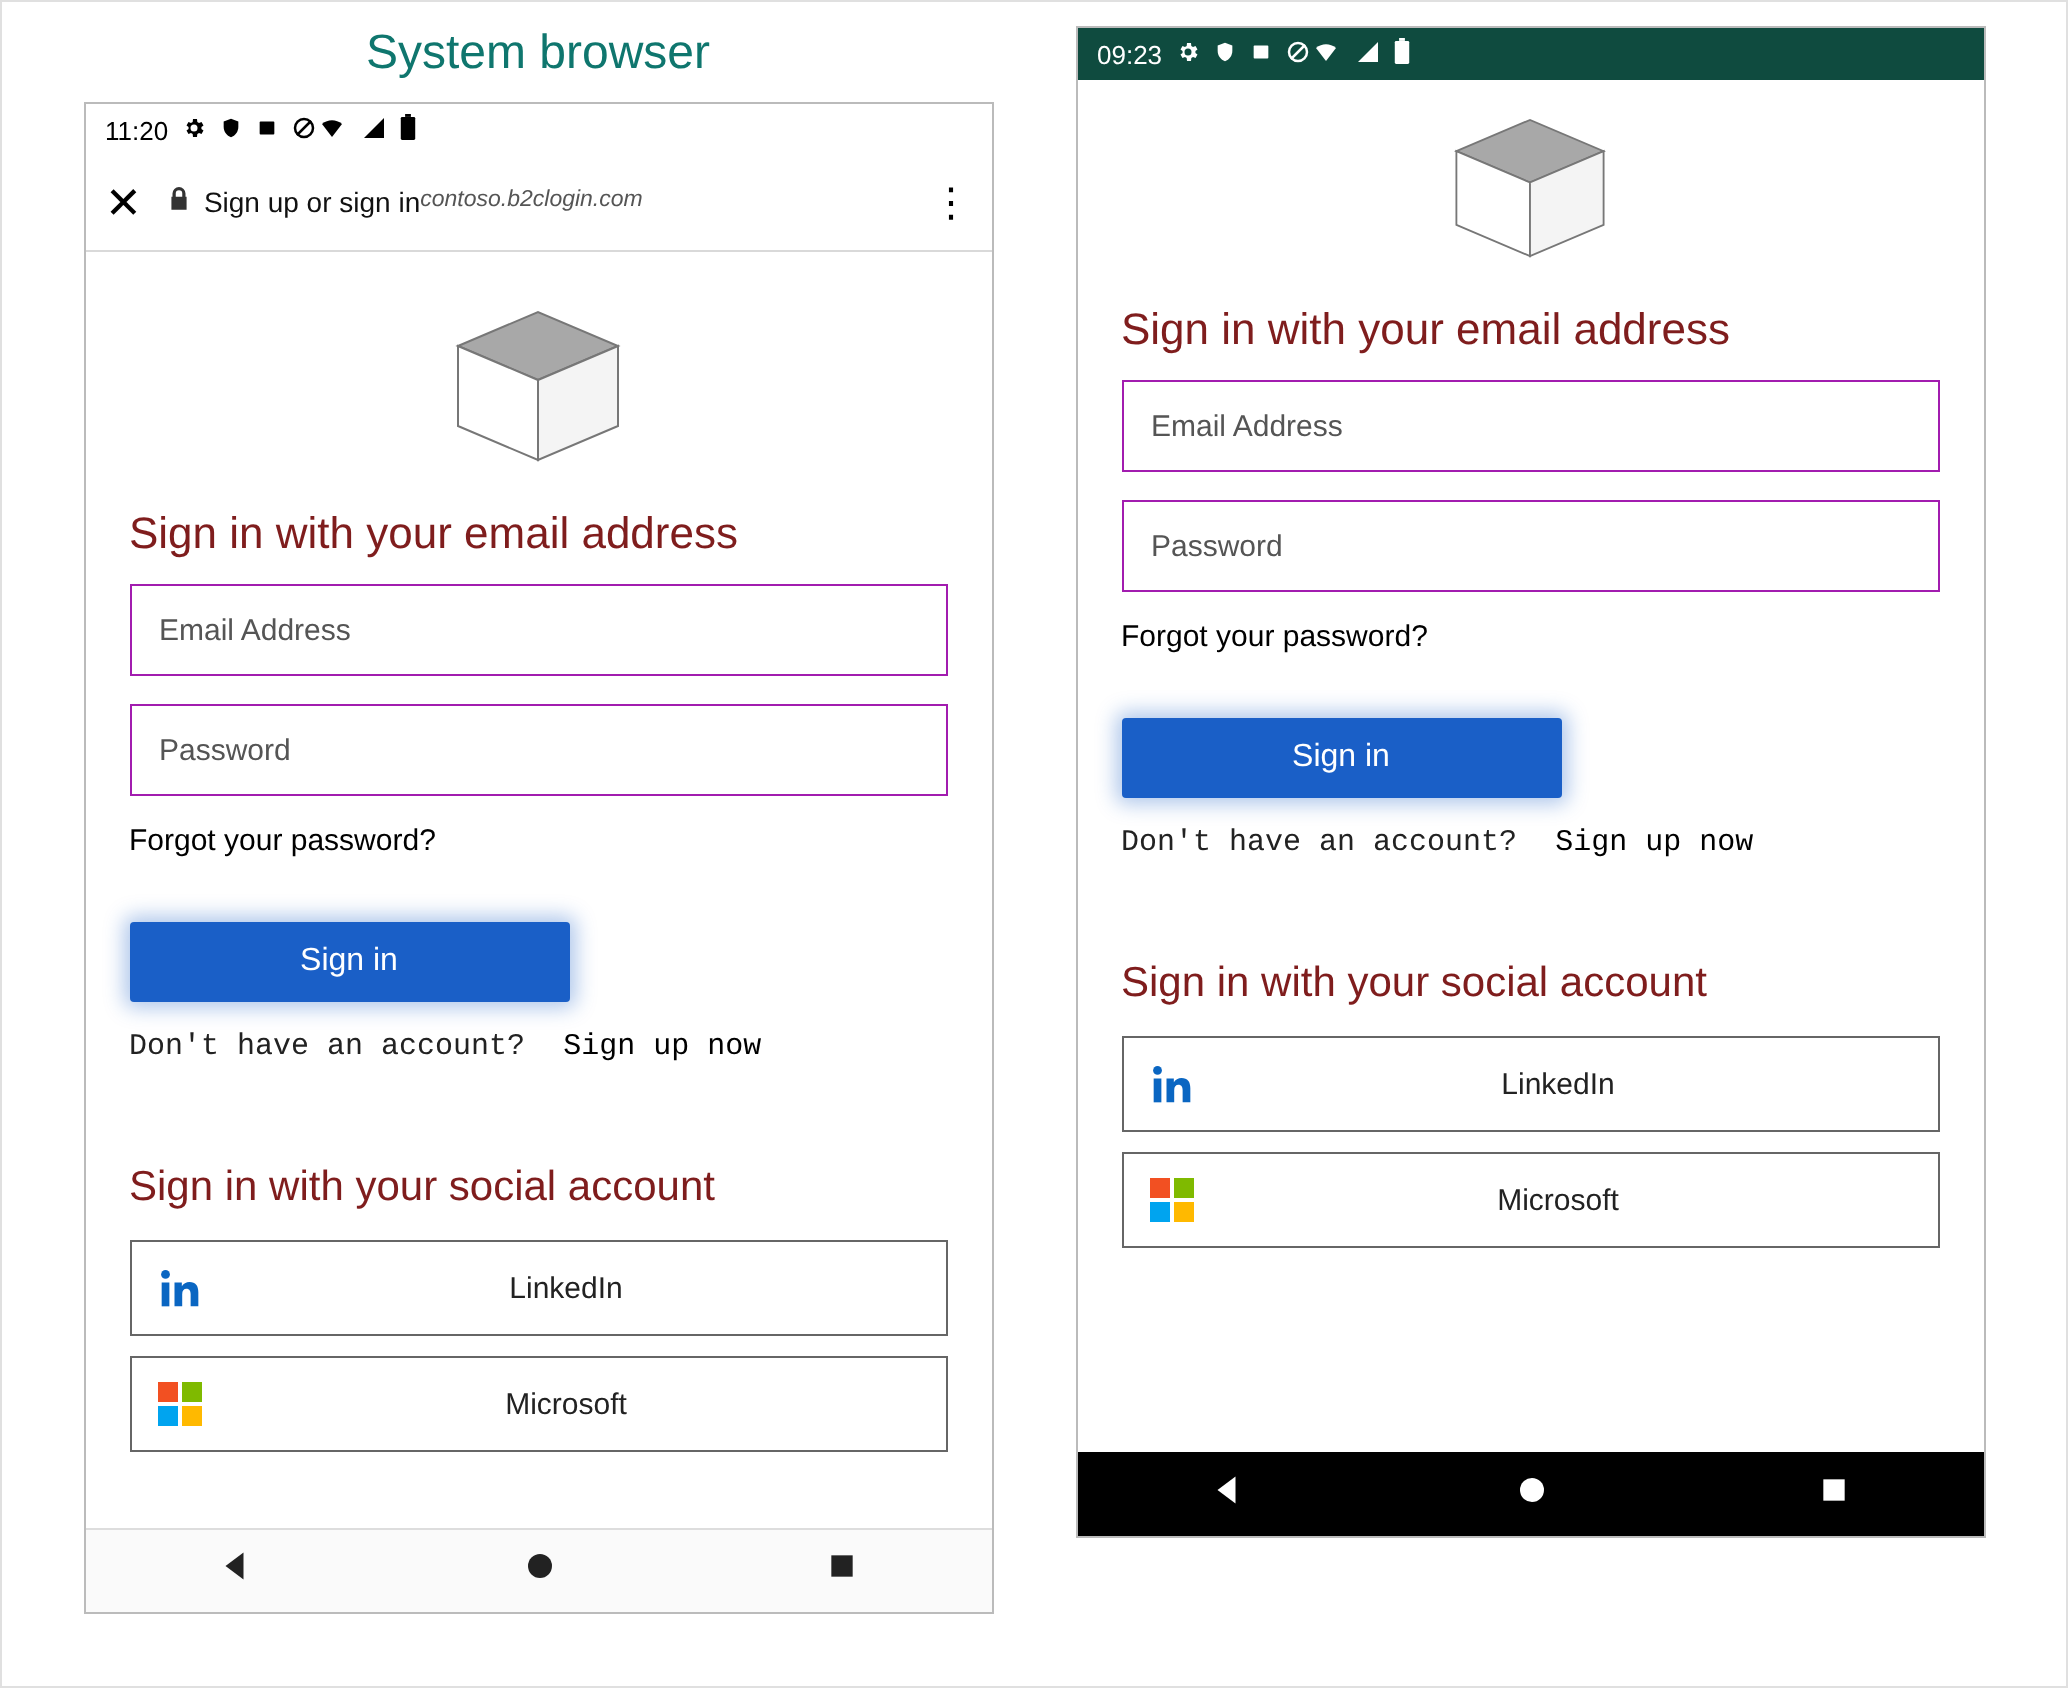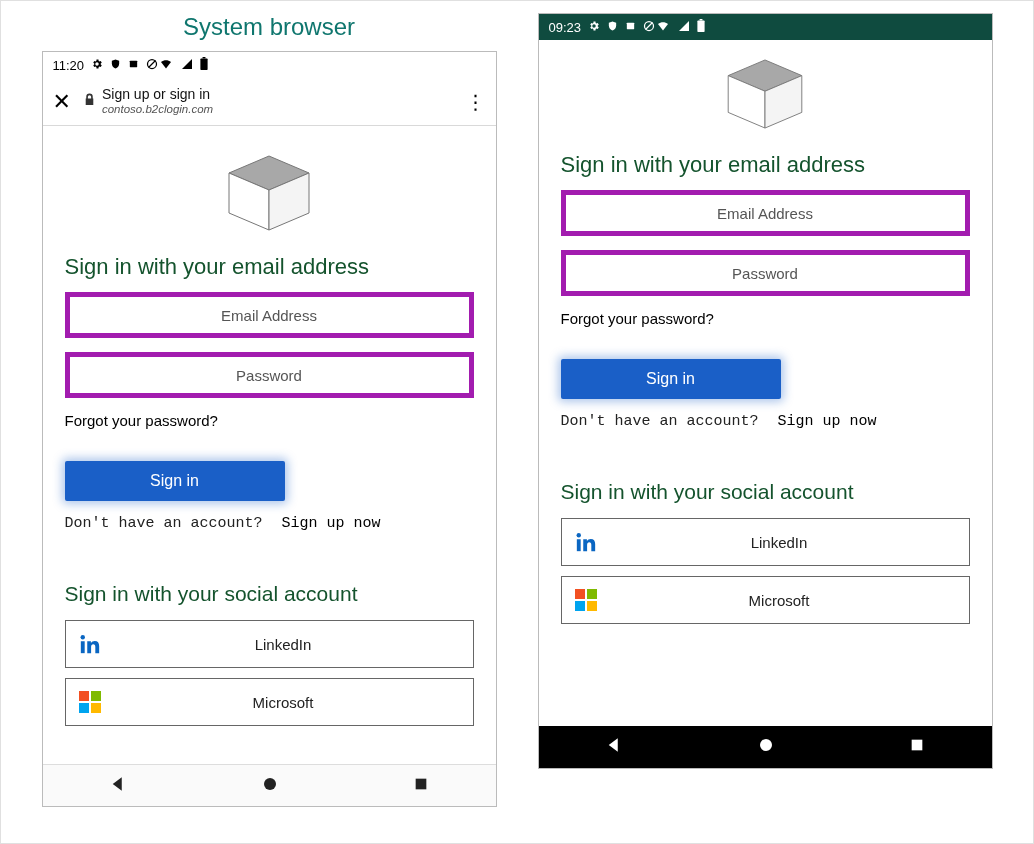--- a/index.html
+++ b/index.html
@@ -51,43 +51,42 @@
   .chrome {
     height: 48px;
     border-bottom: 1px solid #d9d9d9;
     display: flex;
     align-items: center;
     padding: 0 10px;
     gap: 12px;
   }
   .close-x { font-size: 22px; font-weight: 500; cursor: pointer; }
   .addr { display: flex; align-items: center; gap: 6px; flex: 1; }
-  .addr-text { display: flex; flex-direction: column; line-height: 1.1; }
+  .addr-text { display: flex; line-height: 1.1; }
   .addr-title { font-size: 14px; color: #111; }
   .addr-url   { font-size: 11.5px; color: #555; font-style: italic; }
   .kebab { font-size: 20px; letter-spacing: 0; cursor: pointer; }
   
   .content { flex: 1; padding: 18px 22px 8px 22px; display: flex; flex-direction: column; }
   .content.embedded { padding-top: 8px; }
   .logo-wrap { display: flex; justify-content: center; margin: 6px 0 18px 0; }
-  .heading { font-size: 22px; font-weight: 400; color: #14532d; margin-bottom: 12px; }
+  .heading { font-size: 22px; font-weight: 400; color: #7f1d1d; margin-bottom: 12px; }
   .heading.social { margin-top: 50px; margin-bottom: 14px; font-size: 21px; }
   .field {
     width: 100%;
     height: 46px;
-    border: 5px solid #a21caf;
+    border: 1px solid #a21caf;
     background: #fff;
     padding: 0 14px;
     font-size: 15px;
     color: #555;
     display: flex;
     align-items: center;
     margin-bottom: 14px;
     cursor: text;
-    justify-content: center;
   }
   .link { color: #000000; font-size: 15px; cursor: pointer; }
   .btn-primary {
     margin-top: 32px;
     height: 40px;
     width: 220px;
     background: #1a5fc7;
     color: #fff;
     font-size: 16px;
     display: flex;

